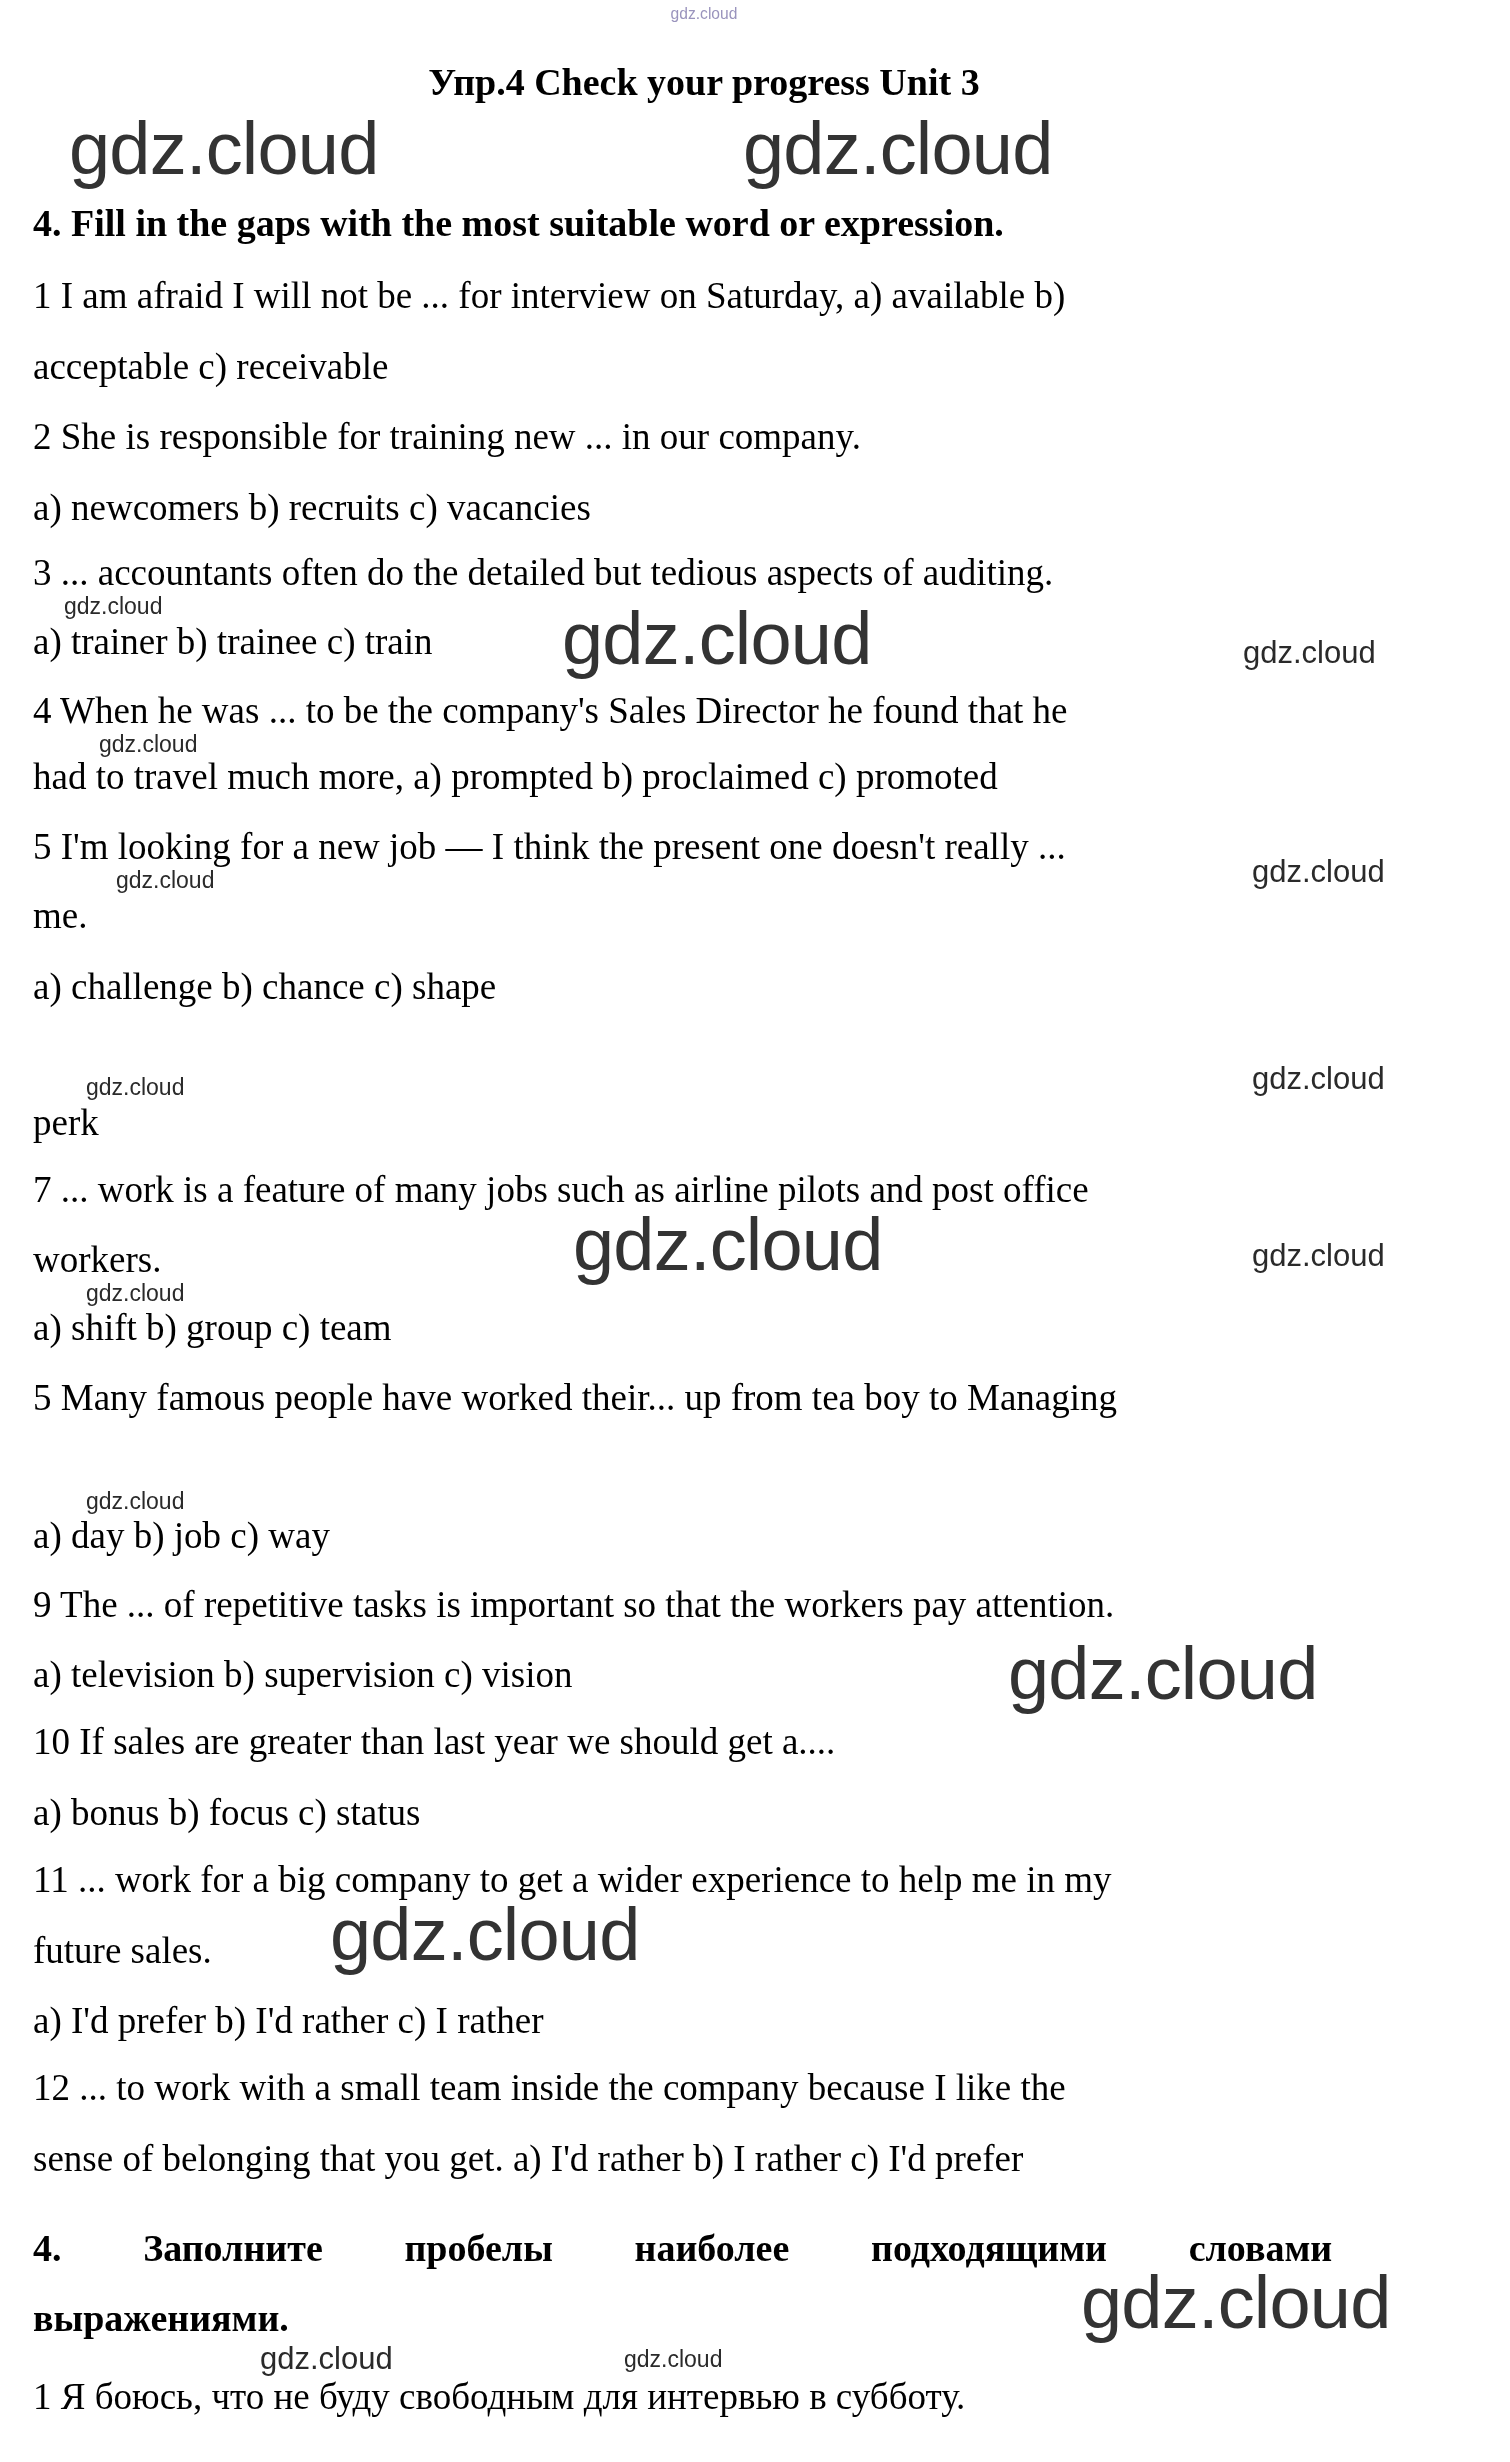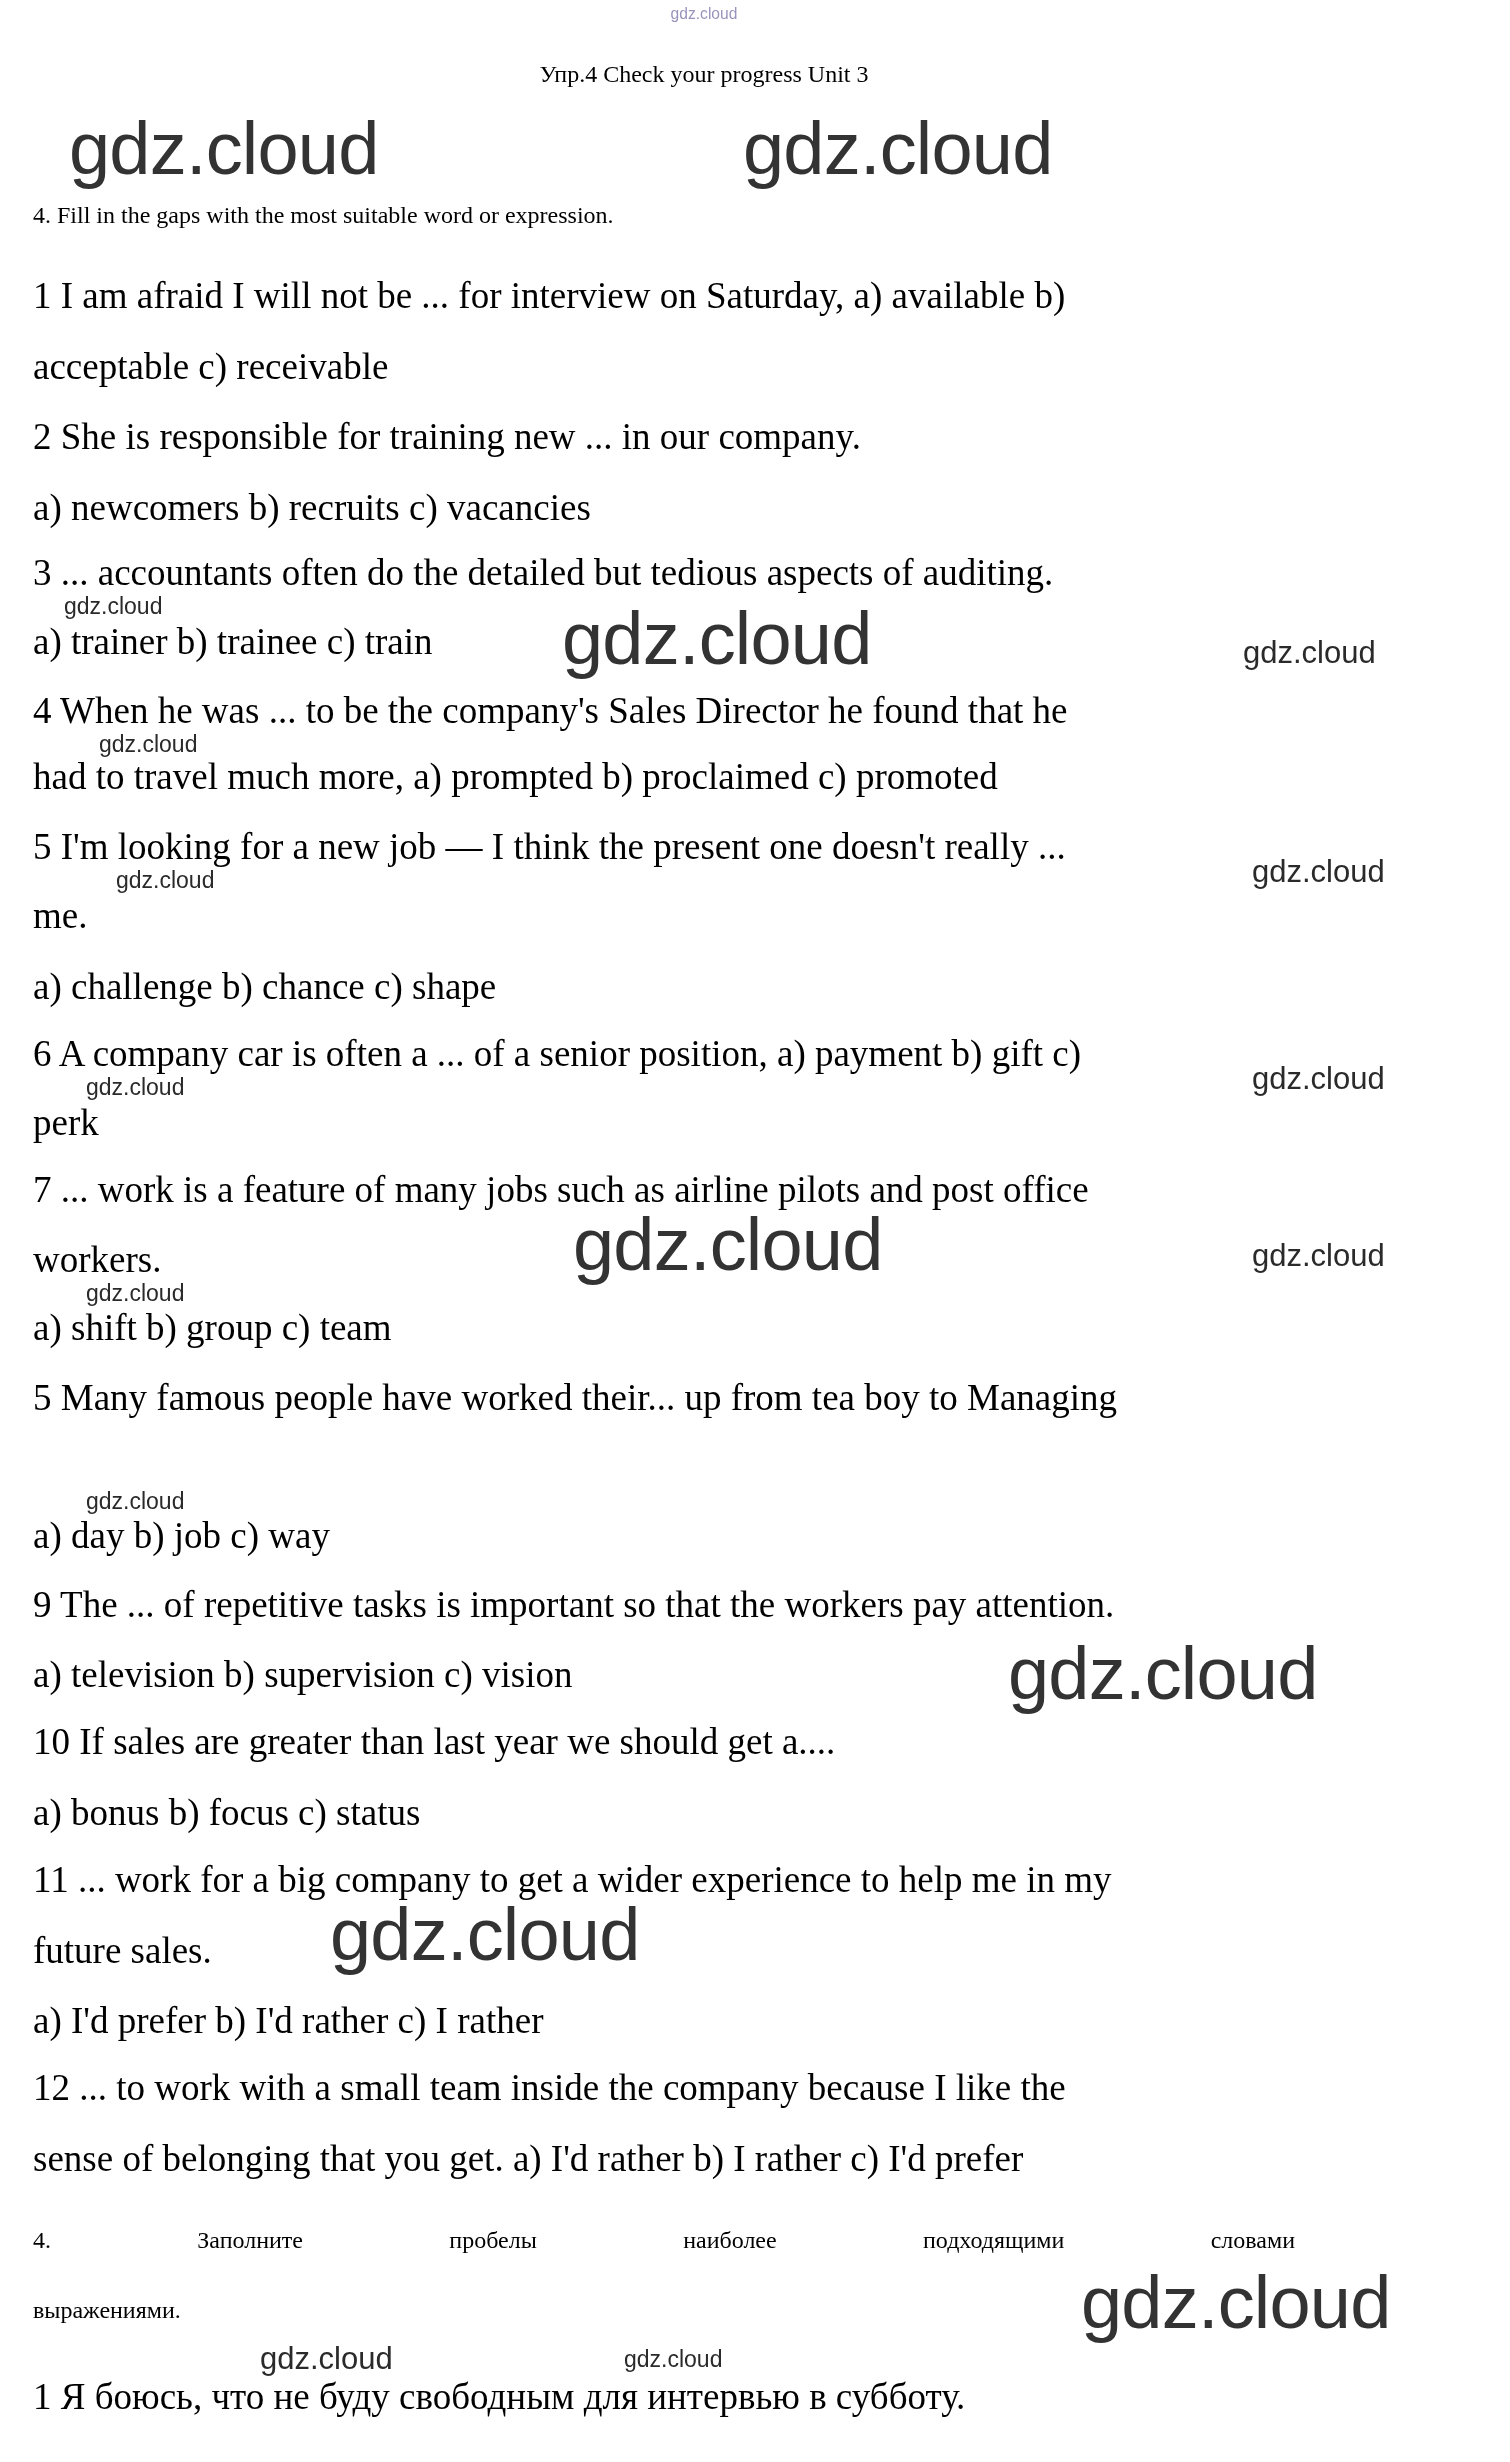--- a/index.html
+++ b/index.html
@@ -13,21 +13,21 @@
     color: #000000;
     overflow: hidden;
   }
   .line {
     position: absolute;
     font-size: 37px;
     line-height: 1.12;
     white-space: nowrap;
     z-index: 2;
   }
-  .bold { font-weight: normal; font-size: 24px; }
+  .bold { font-weight: bold; font-size: 38px; }
   .centered { left: 0; width: 100%; text-align: center; }
   .justified {
     width: 1446px;
     white-space: normal;
     text-align: justify;
     text-align-last: justify;
   }
   .wm {
     position: absolute;
     font-family: "Liberation Sans", sans-serif;
@@ -68,21 +68,20 @@
   <div class="line" style="left:33px; top:690px;">4 When he was ... to be the company's Sales Director he found that he</div>
   <div class="wm wm-sm" style="left:99px; top:731px;">gdz.cloud</div>
   <div class="line" style="left:33px; top:756px;">had to travel much more, a) prompted b) proclaimed c) promoted</div>
 
   <div class="line" style="left:33px; top:826px;">5 I'm looking for a new job — I think the present one doesn't really ...</div>
   <div class="wm wm-sm" style="left:116px; top:867px;">gdz.cloud</div>
   <div class="wm wm-md" style="left:1252px; top:854px;">gdz.cloud</div>
   <div class="line" style="left:33px; top:895px;">me.</div>
   <div class="line" style="left:33px; top:966px;">a) challenge b) chance c) shape</div>
 
-  <div class="line" style="left:33px; top:1033px;">6 A company car is often a ... of a senior position, a) payment b) gift c)</div>
   <div class="wm wm-sm" style="left:86px; top:1074px;">gdz.cloud</div>
   <div class="wm wm-md" style="left:1252px; top:1061px;">gdz.cloud</div>
   <div class="line" style="left:33px; top:1102px;">perk</div>
 
   <div class="line" style="left:33px; top:1169px;">7 ... work is a feature of many jobs such as airline pilots and post office</div>
   <div class="line" style="left:33px; top:1239px;">workers.</div>
   <div class="wm wm-xl" style="left:573px; top:1202px;">gdz.cloud</div>
   <div class="wm wm-md" style="left:1252px; top:1238px;">gdz.cloud</div>
   <div class="wm wm-sm" style="left:86px; top:1280px;">gdz.cloud</div>
   <div class="line" style="left:33px; top:1307px;">a) shift b) group c) team</div>

